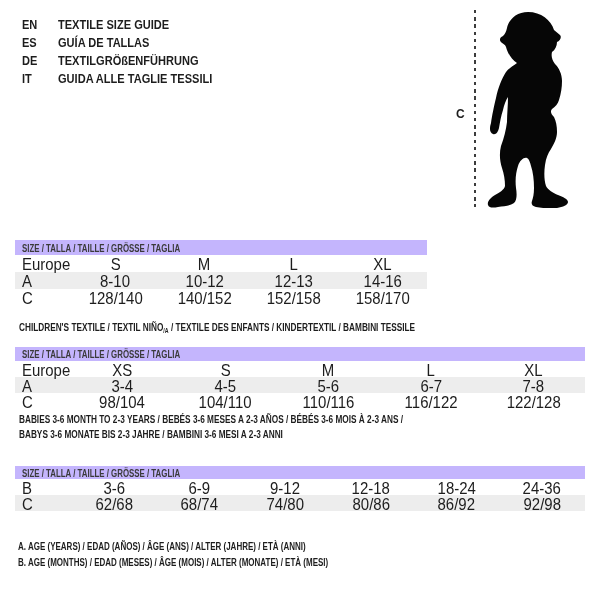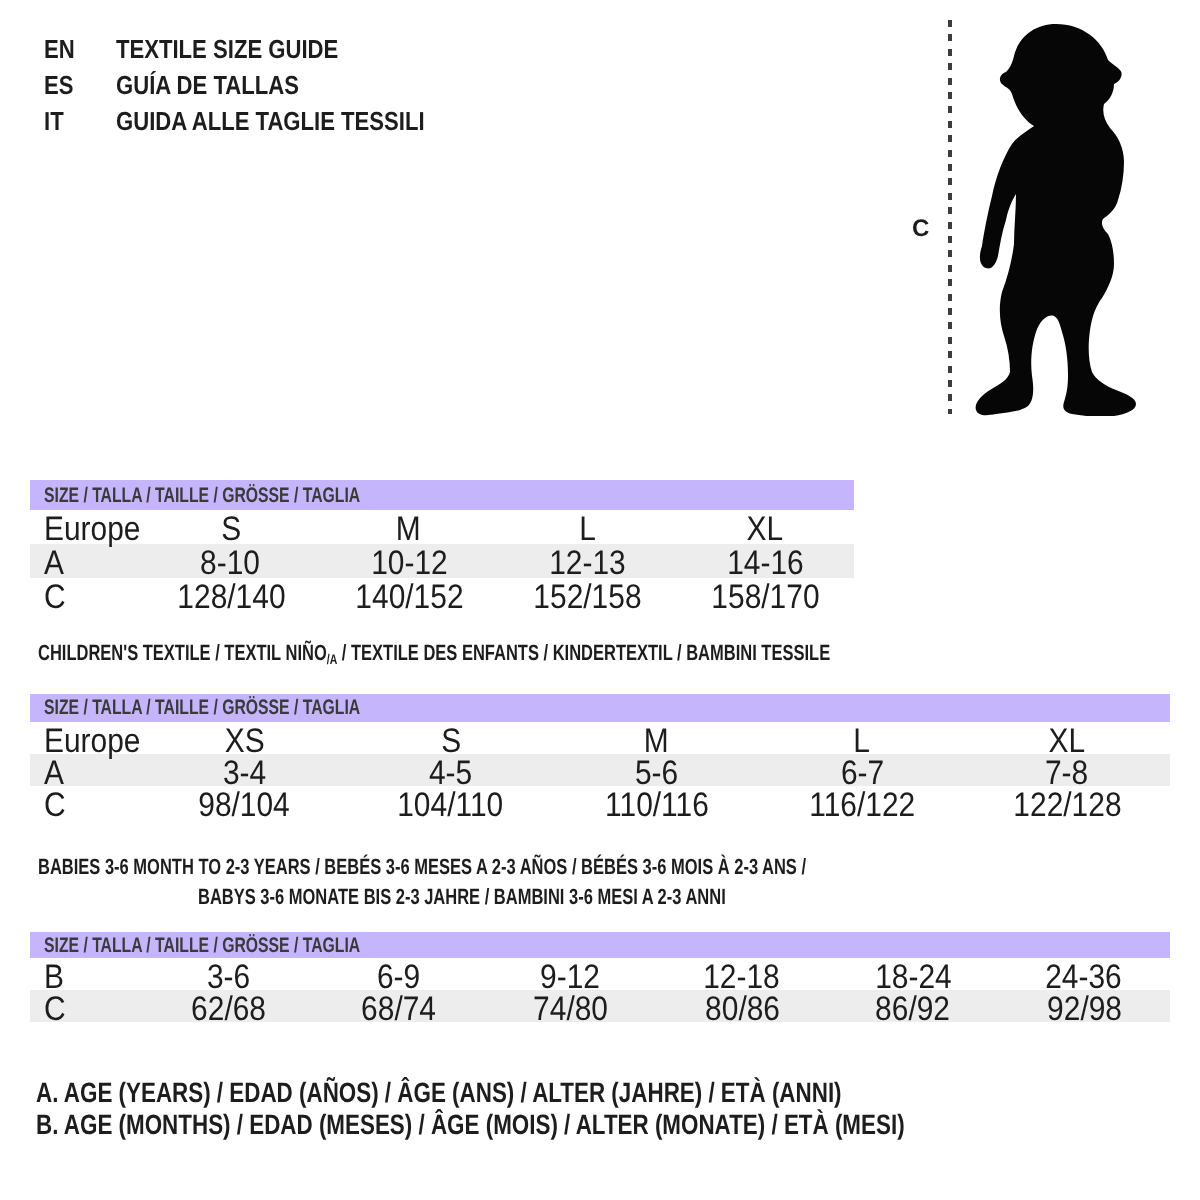--- a/index.html
+++ b/index.html
@@ -35,35 +35,39 @@
   .t2 .trow,.t3 .trow{height:16px;}
   .cols4{grid-template-columns:56px repeat(4,1fr);}
   .cols5{grid-template-columns:56px repeat(5,1fr);}
   .cols6{grid-template-columns:56px repeat(6,1fr);}
   .tlabel{padding-left:7px;text-align:left;}
   .tcell{text-align:center;}
   sub.tsub{font-size:7px;vertical-align:-2px;}
 
   
   .footnotes{position:absolute;left:18px;top:539px;}
-  .fn-line{height:15.5px;line-height:15.5px;font-size:14px;font-weight:bold;}
+  .fn-line{height:15.5px;line-height:15.5px;font-size:10px;font-weight:bold;}
 </style>
 </head>
 <body>
 
 <div id="stage">
 
   <div class="langs">
     <div class="lang-row">
       <span class="lang-code"><span class="condL">EN</span></span>
       <span class="condL">TEXTILE SIZE GUIDE</span>
     </div>
     <div class="lang-row">
       <span class="lang-code"><span class="condL">ES</span></span>
       <span class="condL">GUÍA DE TALLAS</span>
+    </div>
+    <div class="lang-row">
+      <span class="lang-code"><span class="condL">DE</span></span>
+      <span class="condL">TEXTILGRÖßENFÜHRUNG</span>
     </div>
     <div class="lang-row">
       <span class="lang-code"><span class="condL">IT</span></span>
       <span class="condL">GUIDA ALLE TAGLIE TESSILI</span>
     </div>
   </div>
 
   <div class="dash-line"></div>
   <div class="c-label">C</div>
   <svg class="baby" width="86" height="198" viewBox="0 0 86 198" aria-hidden="true">
@@ -134,21 +138,21 @@
     <div class="trow cols5">
       <div class="tlabel"><span class="condLbl">C</span></div>
       <div class="tcell"><span class="condC">98/104</span></div>
       <div class="tcell"><span class="condC">104/110</span></div>
       <div class="tcell"><span class="condC">110/116</span></div>
       <div class="tcell"><span class="condC">116/122</span></div>
       <div class="tcell"><span class="condC">122/128</span></div>
     </div>
   </div>
 
-  <div class="tbl-title" style="top:427px;text-align:center;">
+  <div class="tbl-title" style="top:412px;">
     <span class="cond">BABIES 3-6 MONTH TO 2-3 YEARS / BEBÉS 3-6 MESES A 2-3 AÑOS / BÉBÉS 3-6 MOIS À 2-3 ANS /</span><br>
     <span class="cond">BABYS 3-6 MONATE BIS 2-3 JAHRE / BAMBINI 3-6 MESI A 2-3 ANNI</span>
   </div>
   <div class="tbl t3" style="top:466px;width:570px;">
     <div class="thead" style="height:13px;">
       <span class="cond">SIZE / TALLA / TAILLE / GRÖSSE / TAGLIA</span>
     </div>
     <div class="trow cols6">
       <div class="tlabel"><span class="condLbl">B</span></div>
       <div class="tcell"><span class="condC">3-6</span></div>

